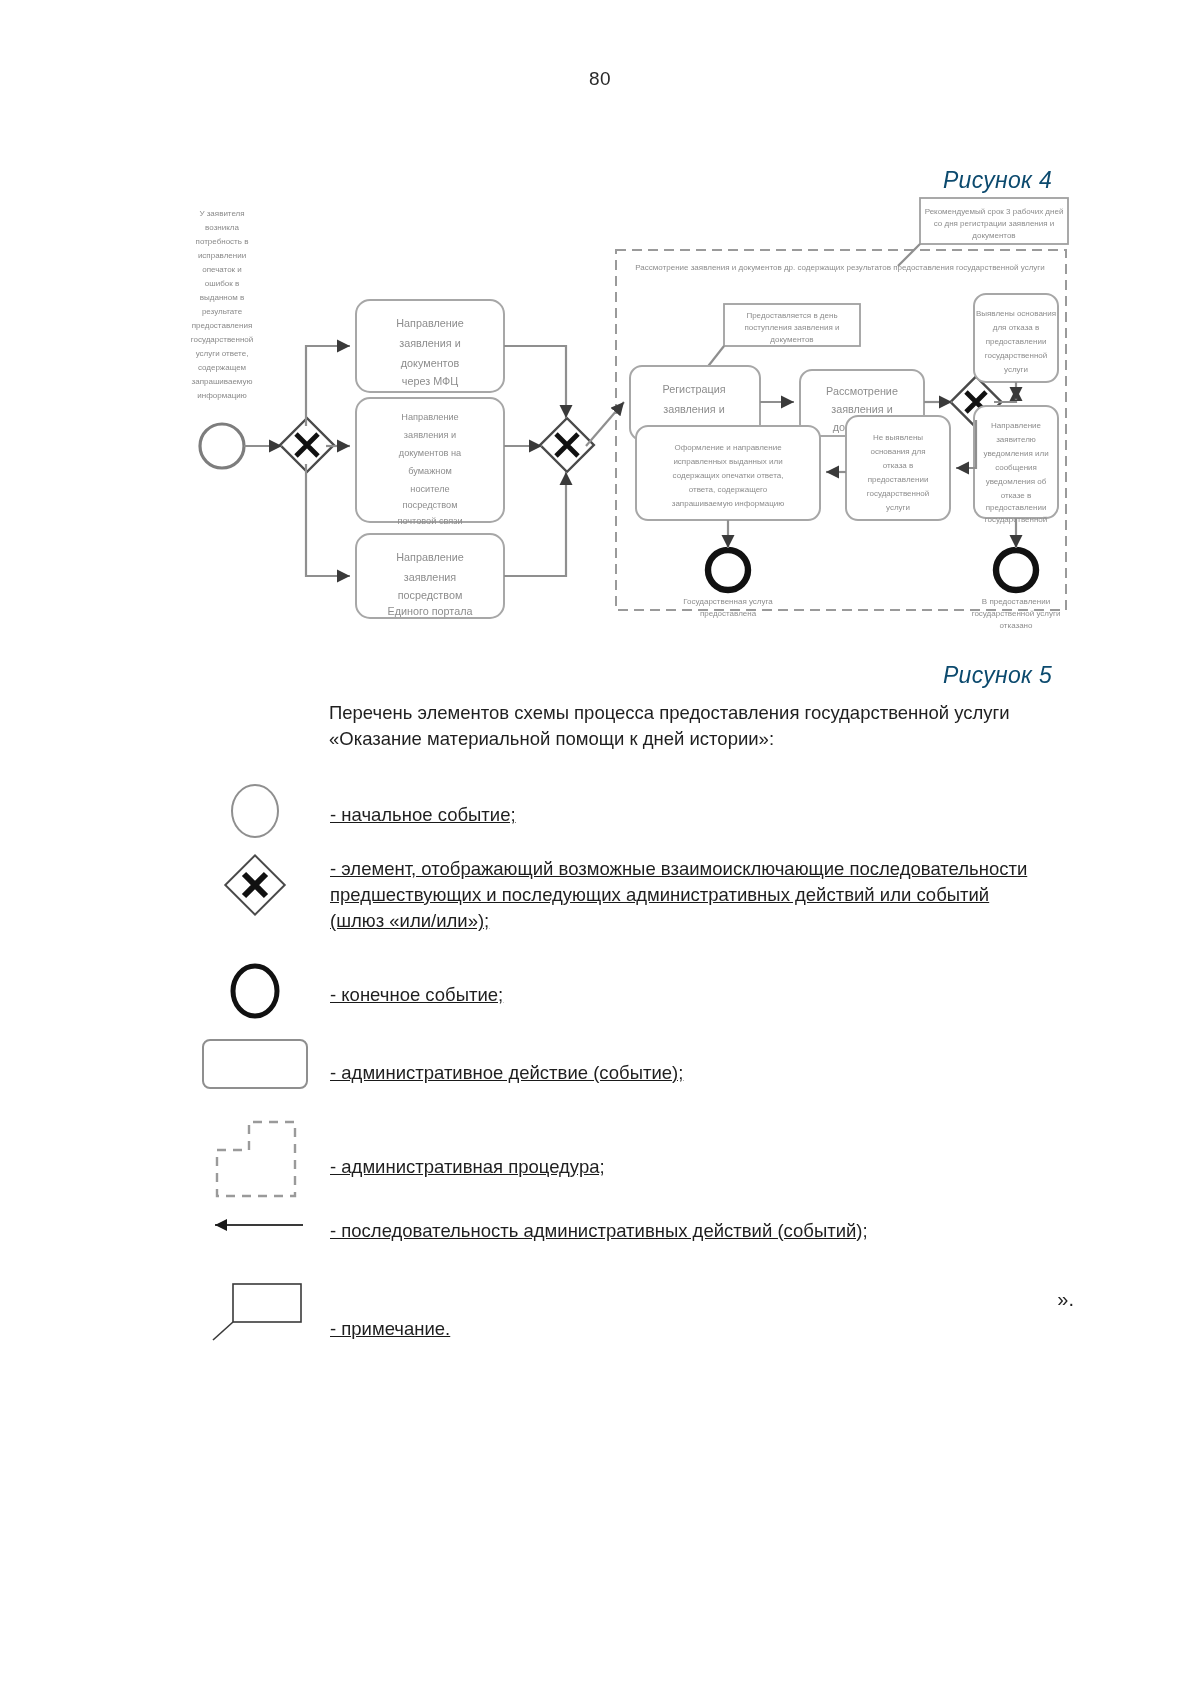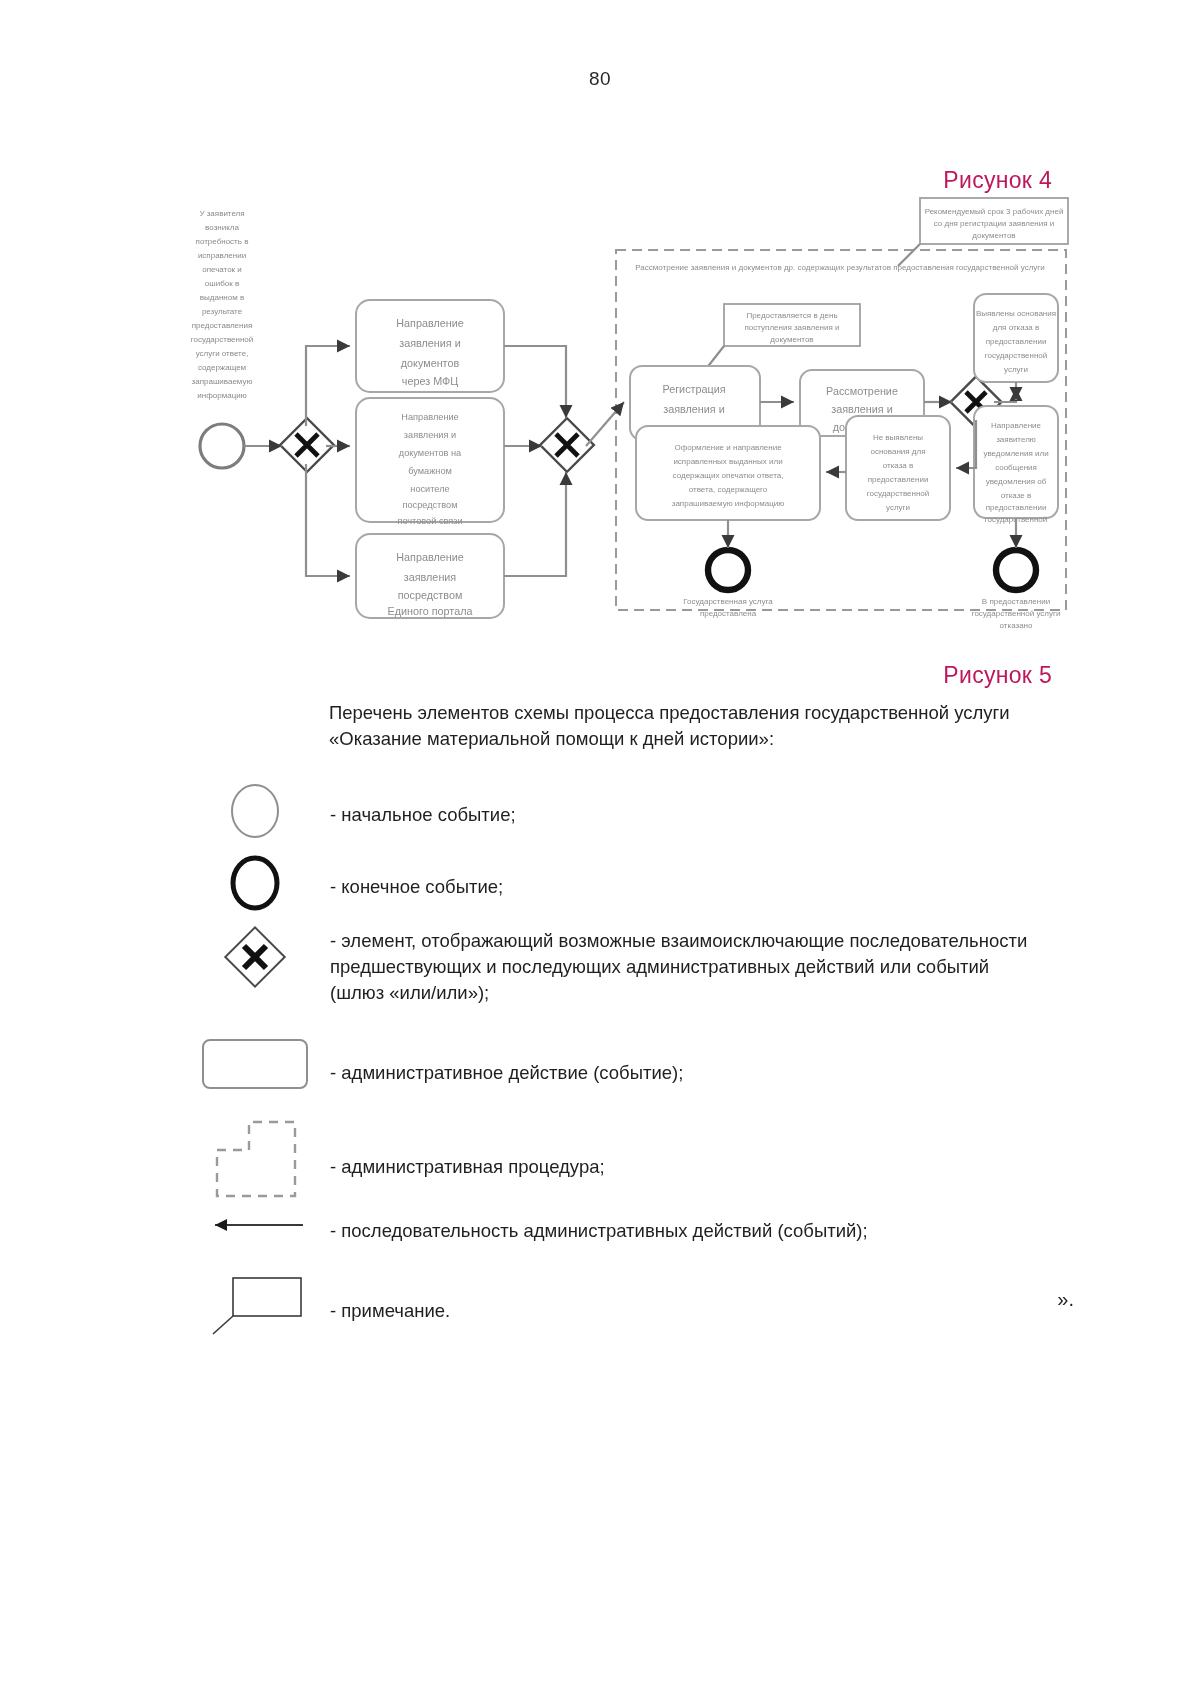--- a/index.html
+++ b/index.html
@@ -26,22 +26,23 @@
     font-size: 19px;
     color: #2a2a2a;
     letter-spacing: 0.5px;
   }
 
   
   .fig-caption {
     position: absolute;
     right: 148px;
     font-size: 23px;
-    color: #be185d;
+    color: #0c4a6e;
     letter-spacing: 0.3px;
+    font-style: italic;
   }
   #cap4 { top: 167px; }
   #cap5 { top: 662px; }
 
   
   .diagram {
     position: absolute;
     left: 150px;
     top: 190px;
     width: 930px;
@@ -107,20 +108,21 @@
   .legend {
     position: absolute;
     left: 180px;
     top: 780px;
     width: 960px;
   }
   .legend-row {
     position: relative;
     display: flex;
     align-items: flex-start;
+    text-decoration: underline;
   }
   .legend-sym {
     width: 150px;
     flex: 0 0 150px;
     display: flex;
     align-items: center;
     justify-content: center;
   }
   .legend-desc {
     flex: 1;
@@ -130,21 +132,21 @@
     padding-top: 2px;
   }
   .legend-desc div { white-space: nowrap; }
 
   #row-start  { height: 72px; }
   #row-end    { height: 72px; }
   #row-gw     { height: 108px; }
   #row-task   { height: 82px; justify-content: center; }
   #row-proc   { height: 96px; }
   #row-flow   { height: 62px; }
-  #row-note   { height: 70px; }
+  #row-note   { height: 70px; align-items: flex-end; }
 
   #row-start .legend-desc { padding-top: 22px; }
   #row-end   .legend-desc { padding-top: 22px; }
   #row-gw    .legend-desc { padding-top: 4px; }
   #row-task  .legend-desc { padding-top: 28px; }
   #row-proc  .legend-desc { padding-top: 40px; }
   #row-flow  .legend-desc { padding-top: 8px; }
   #row-note  .legend-desc { padding-top: 26px; }
 
   
@@ -402,45 +404,45 @@
     <div class="legend-sym">
       <svg width="56" height="62" viewBox="0 0 56 62">
         <ellipse cx="28" cy="31" rx="23" ry="26" fill="#fff" stroke="#8f8f8f" stroke-width="2"></ellipse>
       </svg>
     </div>
     <div class="legend-desc">
       <div>- начальное событие;</div>
     </div>
   </div>
 
-  <div class="legend-row" id="row-end">
-    <div class="legend-sym">
-      <svg width="56" height="62" viewBox="0 0 56 62">
-        <ellipse cx="28" cy="31" rx="22" ry="25" fill="#fff" stroke="#111" stroke-width="5"></ellipse>
-      </svg>
-    </div>
-    <div class="legend-desc">
-      <div>- конечное событие;</div>
-    </div>
-  </div>
-
   <div class="legend-row" id="row-gw">
     <div class="legend-sym">
       <svg width="66" height="66" viewBox="0 0 66 66">
         <rect x="12" y="12" width="42" height="42" transform="rotate(45 33 33)" fill="#fff" stroke="#4a4a4a" stroke-width="2"></rect>
         <path d="M22,22 L44,44 M44,22 L22,44" stroke="#111" stroke-width="6" stroke-linecap="butt"></path>
       </svg>
     </div>
     <div class="legend-desc">
       <div>- элемент, отображающий возможные взаимоисключающие последовательности</div>
       <div>предшествующих и последующих административных действий или событий</div>
       <div>(шлюз «или/или»);</div>
     </div>
   </div>
 
+  <div class="legend-row" id="row-end">
+    <div class="legend-sym">
+      <svg width="56" height="62" viewBox="0 0 56 62">
+        <ellipse cx="28" cy="31" rx="22" ry="25" fill="#fff" stroke="#111" stroke-width="5"></ellipse>
+      </svg>
+    </div>
+    <div class="legend-desc">
+      <div>- конечное событие;</div>
+    </div>
+  </div>
+
   <div class="legend-row" id="row-task">
     <div class="legend-sym">
       <svg width="112" height="62" viewBox="0 0 112 62">
         <rect x="4" y="8" width="104" height="48" rx="7" fill="#fff" stroke="#8f8f8f" stroke-width="2"></rect>
       </svg>
     </div>
     <div class="legend-desc">
       <div>- административное действие (событие);</div>
     </div>
   </div>

